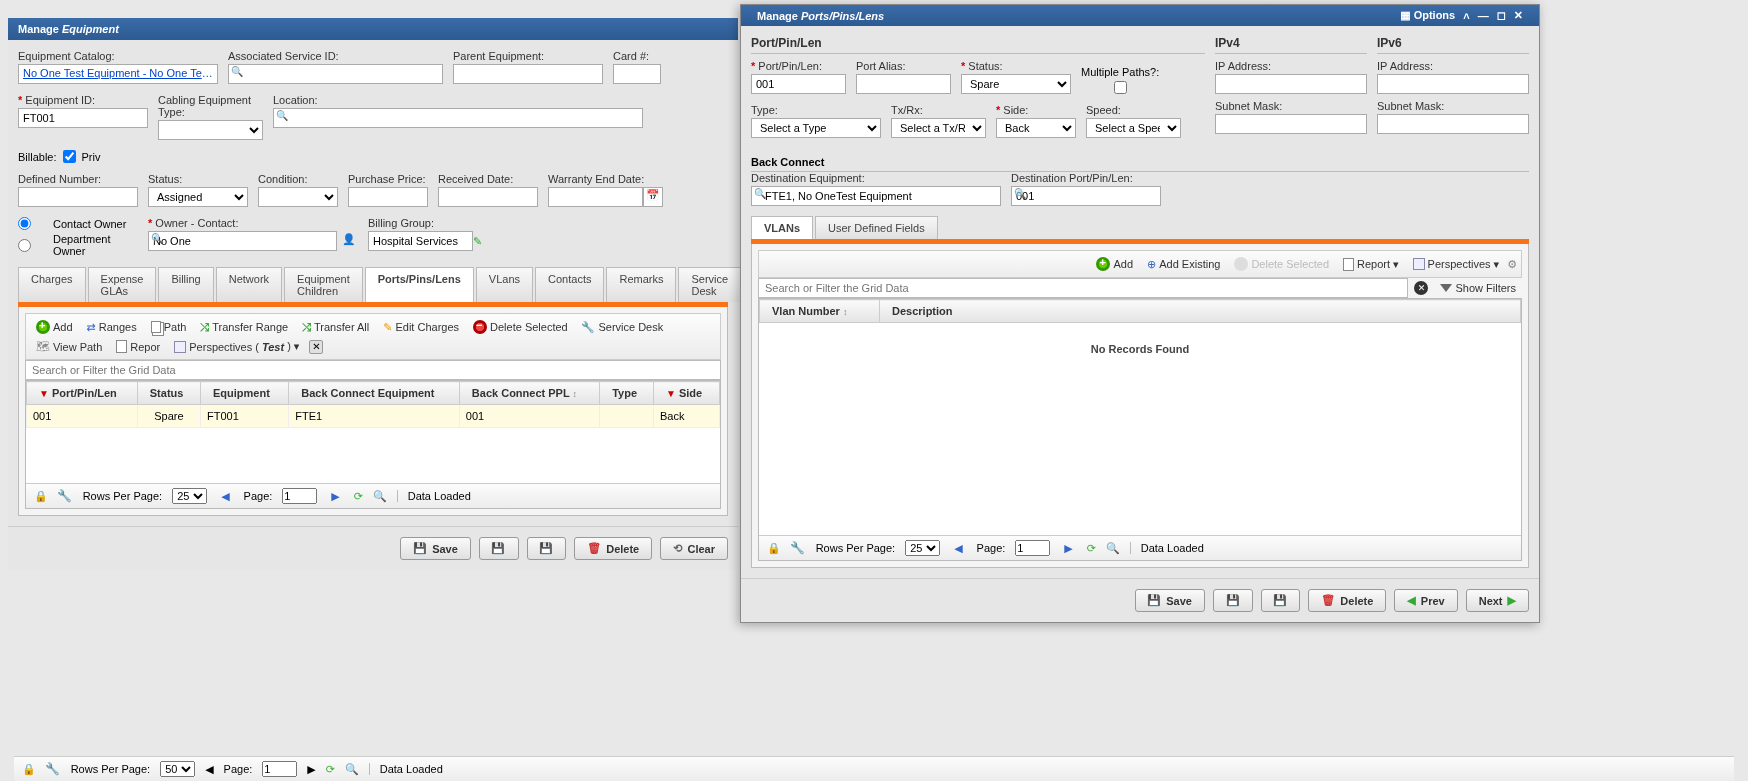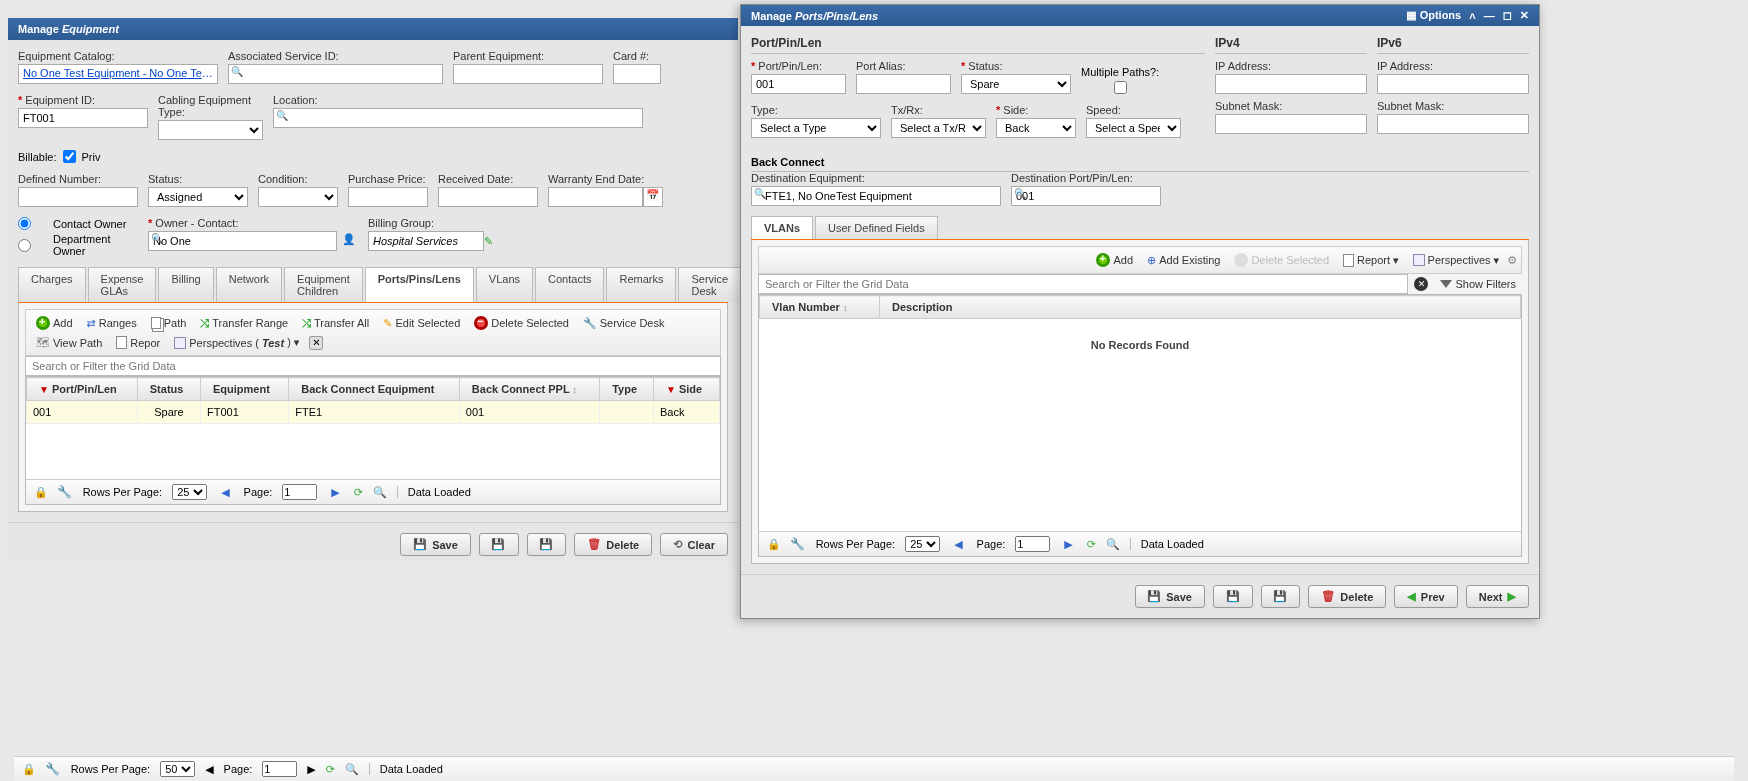--- a/index.html
+++ b/index.html
@@ -20,21 +20,21 @@
 .field input[type=text], .field select { border: 1px solid #aaa; background: #fff; padding: 2px 4px; height: 20px; }
 .field .link-val { color: #0044cc; text-decoration: underline; border: 1px solid #aaa; background: #fff; padding: 2px 4px; height: 20px; display: inline-block; overflow: hidden; white-space: nowrap; text-overflow: ellipsis; }
 .search-input { position: relative; }
 .search-input::before { content: "🔍"; position: absolute; left: 3px; top: 2px; font-size: 10px; color: #666; }
 .search-input input { padding-left: 16px; }
 
 .radio-grp { display: flex; flex-direction: column; gap: 3px; }
 .radio-grp label { display: flex; align-items: center; gap: 22px; }
 
 
-.tab-bar { display: flex; border-bottom: 1px solid #f97316; margin-top: 8px; }
+.tab-bar { display: flex; border-bottom: 5px solid #f97316; margin-top: 8px; }
 .tab { padding: 5px 12px; background: linear-gradient(to bottom, #f8f8f8, #e0e0e0); border: 1px solid #bbb; border-bottom: none; margin-right: 2px; cursor: pointer; color: #444; }
 .tab.active { background: #fff; font-weight: bold; }
 
 
 .toolbar { background: linear-gradient(to bottom,#fcfcfc,#ececec); border: 1px solid #ccc; padding: 4px; display: flex; flex-wrap: wrap; gap: 2px; align-items: center; }
 .tb-btn { display: inline-flex; align-items: center; gap: 3px; padding: 2px 6px; cursor: pointer; border-radius: 2px; color: #333; }
 .ico { width: 14px; height: 14px; display: inline-block; }
 .ico-add { background: radial-gradient(circle,#6c0 40%,#390 45%); border-radius: 50%; position: relative; }
 .ico-add::after { content: "+"; color: #fff; position: absolute; left: 3px; top: -1px; font-weight: bold; }
 .ico-copy { background: #fff; border: 1px solid #888; box-shadow: 2px 2px 0 #fff, 2px 2px 0 1px #888; width: 10px; height: 12px; }
@@ -64,21 +64,21 @@
 
 .btn-bar { display: flex; justify-content: flex-end; gap: 8px; padding: 10px; background: #e6e6e6; border-top: 1px solid #ccc; }
 .btn { background: linear-gradient(to bottom,#fafafa,#e0e0e0); border: 1px solid #999; border-radius: 3px; padding: 4px 12px; display: inline-flex; align-items: center; gap: 5px; cursor: pointer; color: #333; font-weight: bold; }
 .ico-save { color: #36c; }
 .ico-trash { color: #c33; }
 .ico-arrow-l { color: #3a3; font-weight: bold; }
 .ico-arrow-r { color: #3a3; font-weight: bold; }
 
 
 .modal-window { position: absolute; top: 4px; left: 740px; width: 800px; background: #e6e6e6; border: 1px solid #888; box-shadow: -2px 2px 10px rgba(0,0,0,0.3); }
-.modal-title { background: linear-gradient(to bottom, #3a6ca8, #2d5a92); color: #fff; padding: 4px 10px; display: flex; justify-content: space-between; align-items: center; font-weight: bold; font-style: italic; }
+.modal-title { background: linear-gradient(to bottom, #3a6ca8, #2d5a92); color: #fff; padding: 4px 16px; display: flex; justify-content: space-between; align-items: center; font-weight: bold; font-style: italic; }
 .modal-title .normal { font-style: normal; }
 .modal-title .win-ctrls { display: flex; gap: 8px; font-style: normal; font-size: 11px; align-items: center; }
 .modal-title .win-ctrls span { cursor: pointer; }
 .modal-body { padding: 10px; background: #e6e6e6; }
 .section { display: flex; gap: 10px; }
 .section-col { flex: 1; }
 .section h4 { font-weight: bold; color: #333; border-bottom: 1px solid #bbb; padding-bottom: 3px; margin-bottom: 6px; font-size: 12px; }
 
 
 .outer-scroll { position: absolute; bottom: 26px; left: 14px; right: 14px; height: 16px; background: #e8e8e8; overflow-x: scroll; }
@@ -188,21 +188,21 @@
       <div class="field" style="width:210px">
         <label class="req">Owner - Contact:</label>
         <div style="display:flex">
             <div class="search-input" style="flex:1"><input type="text" style="width: 189px;" value="No One"></div>
             <span style="padding:2px">👤</span>
           </div>
       </div>
       <div class="field" style="width:120px">
         <label>Billing Group:</label>
         <div style="display:flex;align-items:center">
-            <input type="text" style="width: 116px; font-style: italic;" value="Hospital Services">
+            <input type="text" style="width: 105px; " value="Hospital Services">
             <span style="color:#3a3">✎</span>
           </div>
       </div>
     </div>
 
     <div class="tab-bar">
       <div class="tab">Charges</div>
       <div class="tab">Expense GLAs</div>
       <div class="tab">Billing</div>
       <div class="tab">Network</div>
@@ -233,21 +233,21 @@
         <span class="tb-btn">
             <span class="ico-transfer">⤭</span>
             <span>Transfer Range</span>
           </span>
         <span class="tb-btn">
             <span class="ico-transfer">⤭</span>
             <span>Transfer All</span>
           </span>
         <span class="tb-btn">
             <span style="color:#e90">✎</span>
-            <span>Edit Selected</span>
+            <span>Edit Charges</span>
           </span>
         <span class="tb-btn">
             <span class="ico ico-del"></span>
             <span>Delete Selected</span>
           </span>
         <span class="tb-btn">
             <span style="color:#888">🔧</span>
             <span>Service Desk</span>
           </span>
         <span class="tb-btn">

